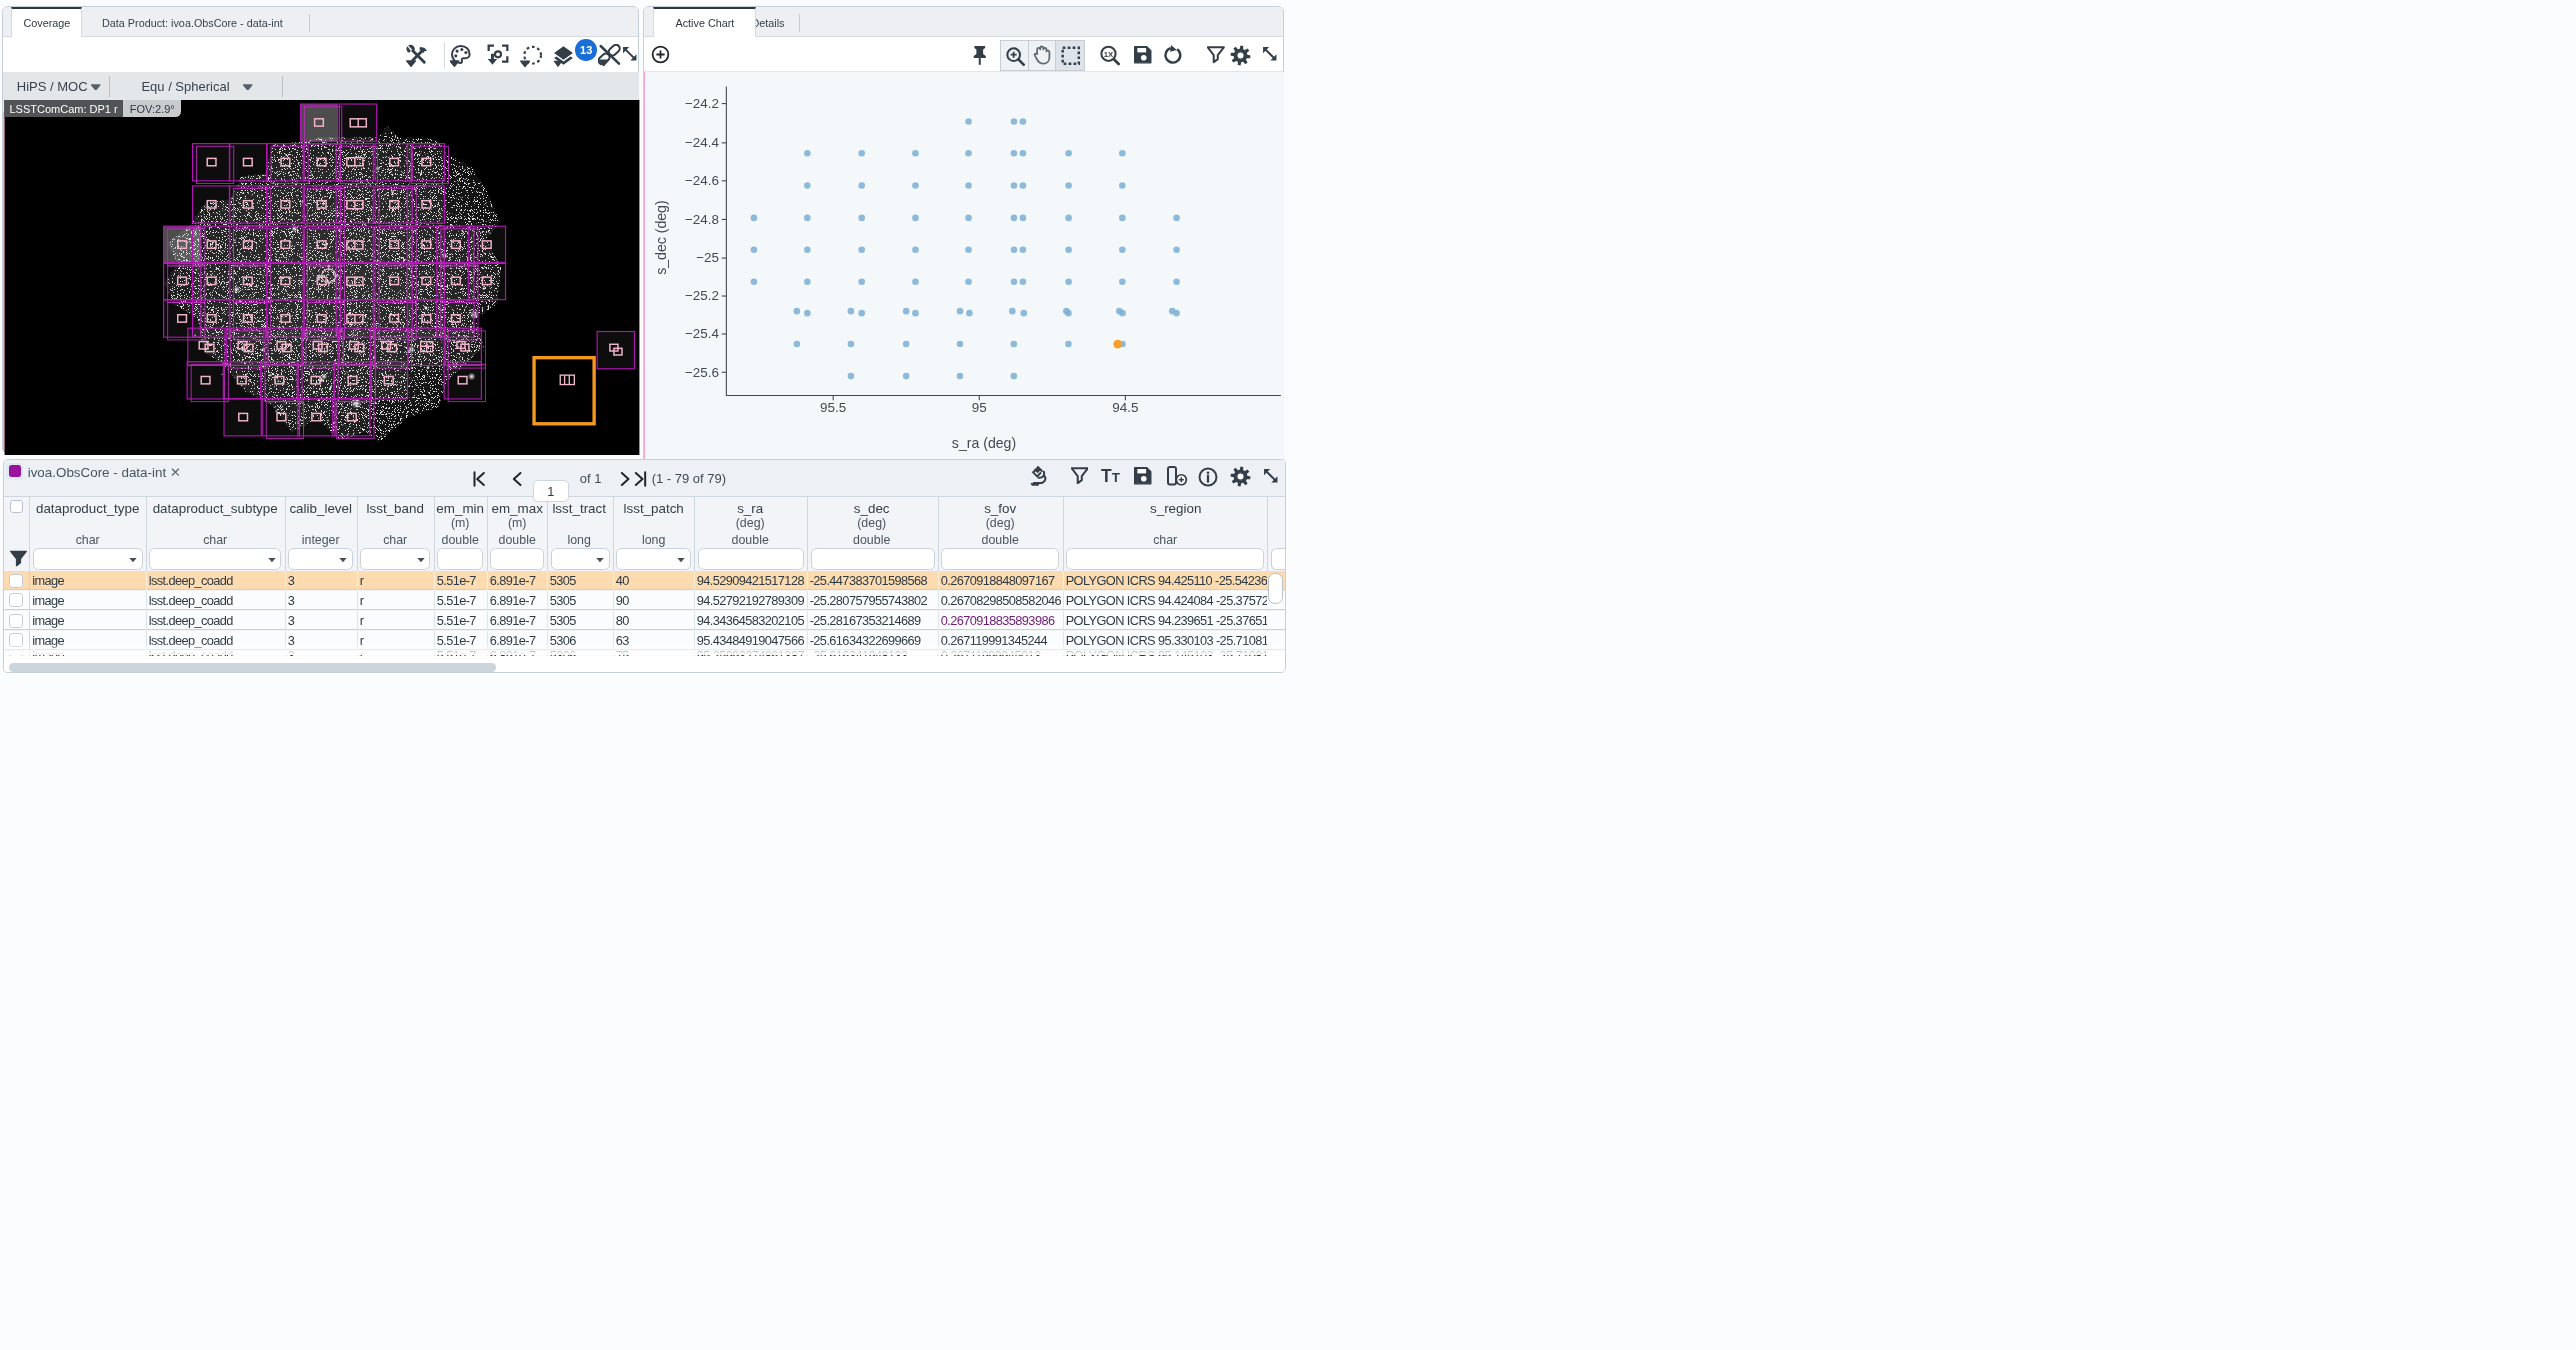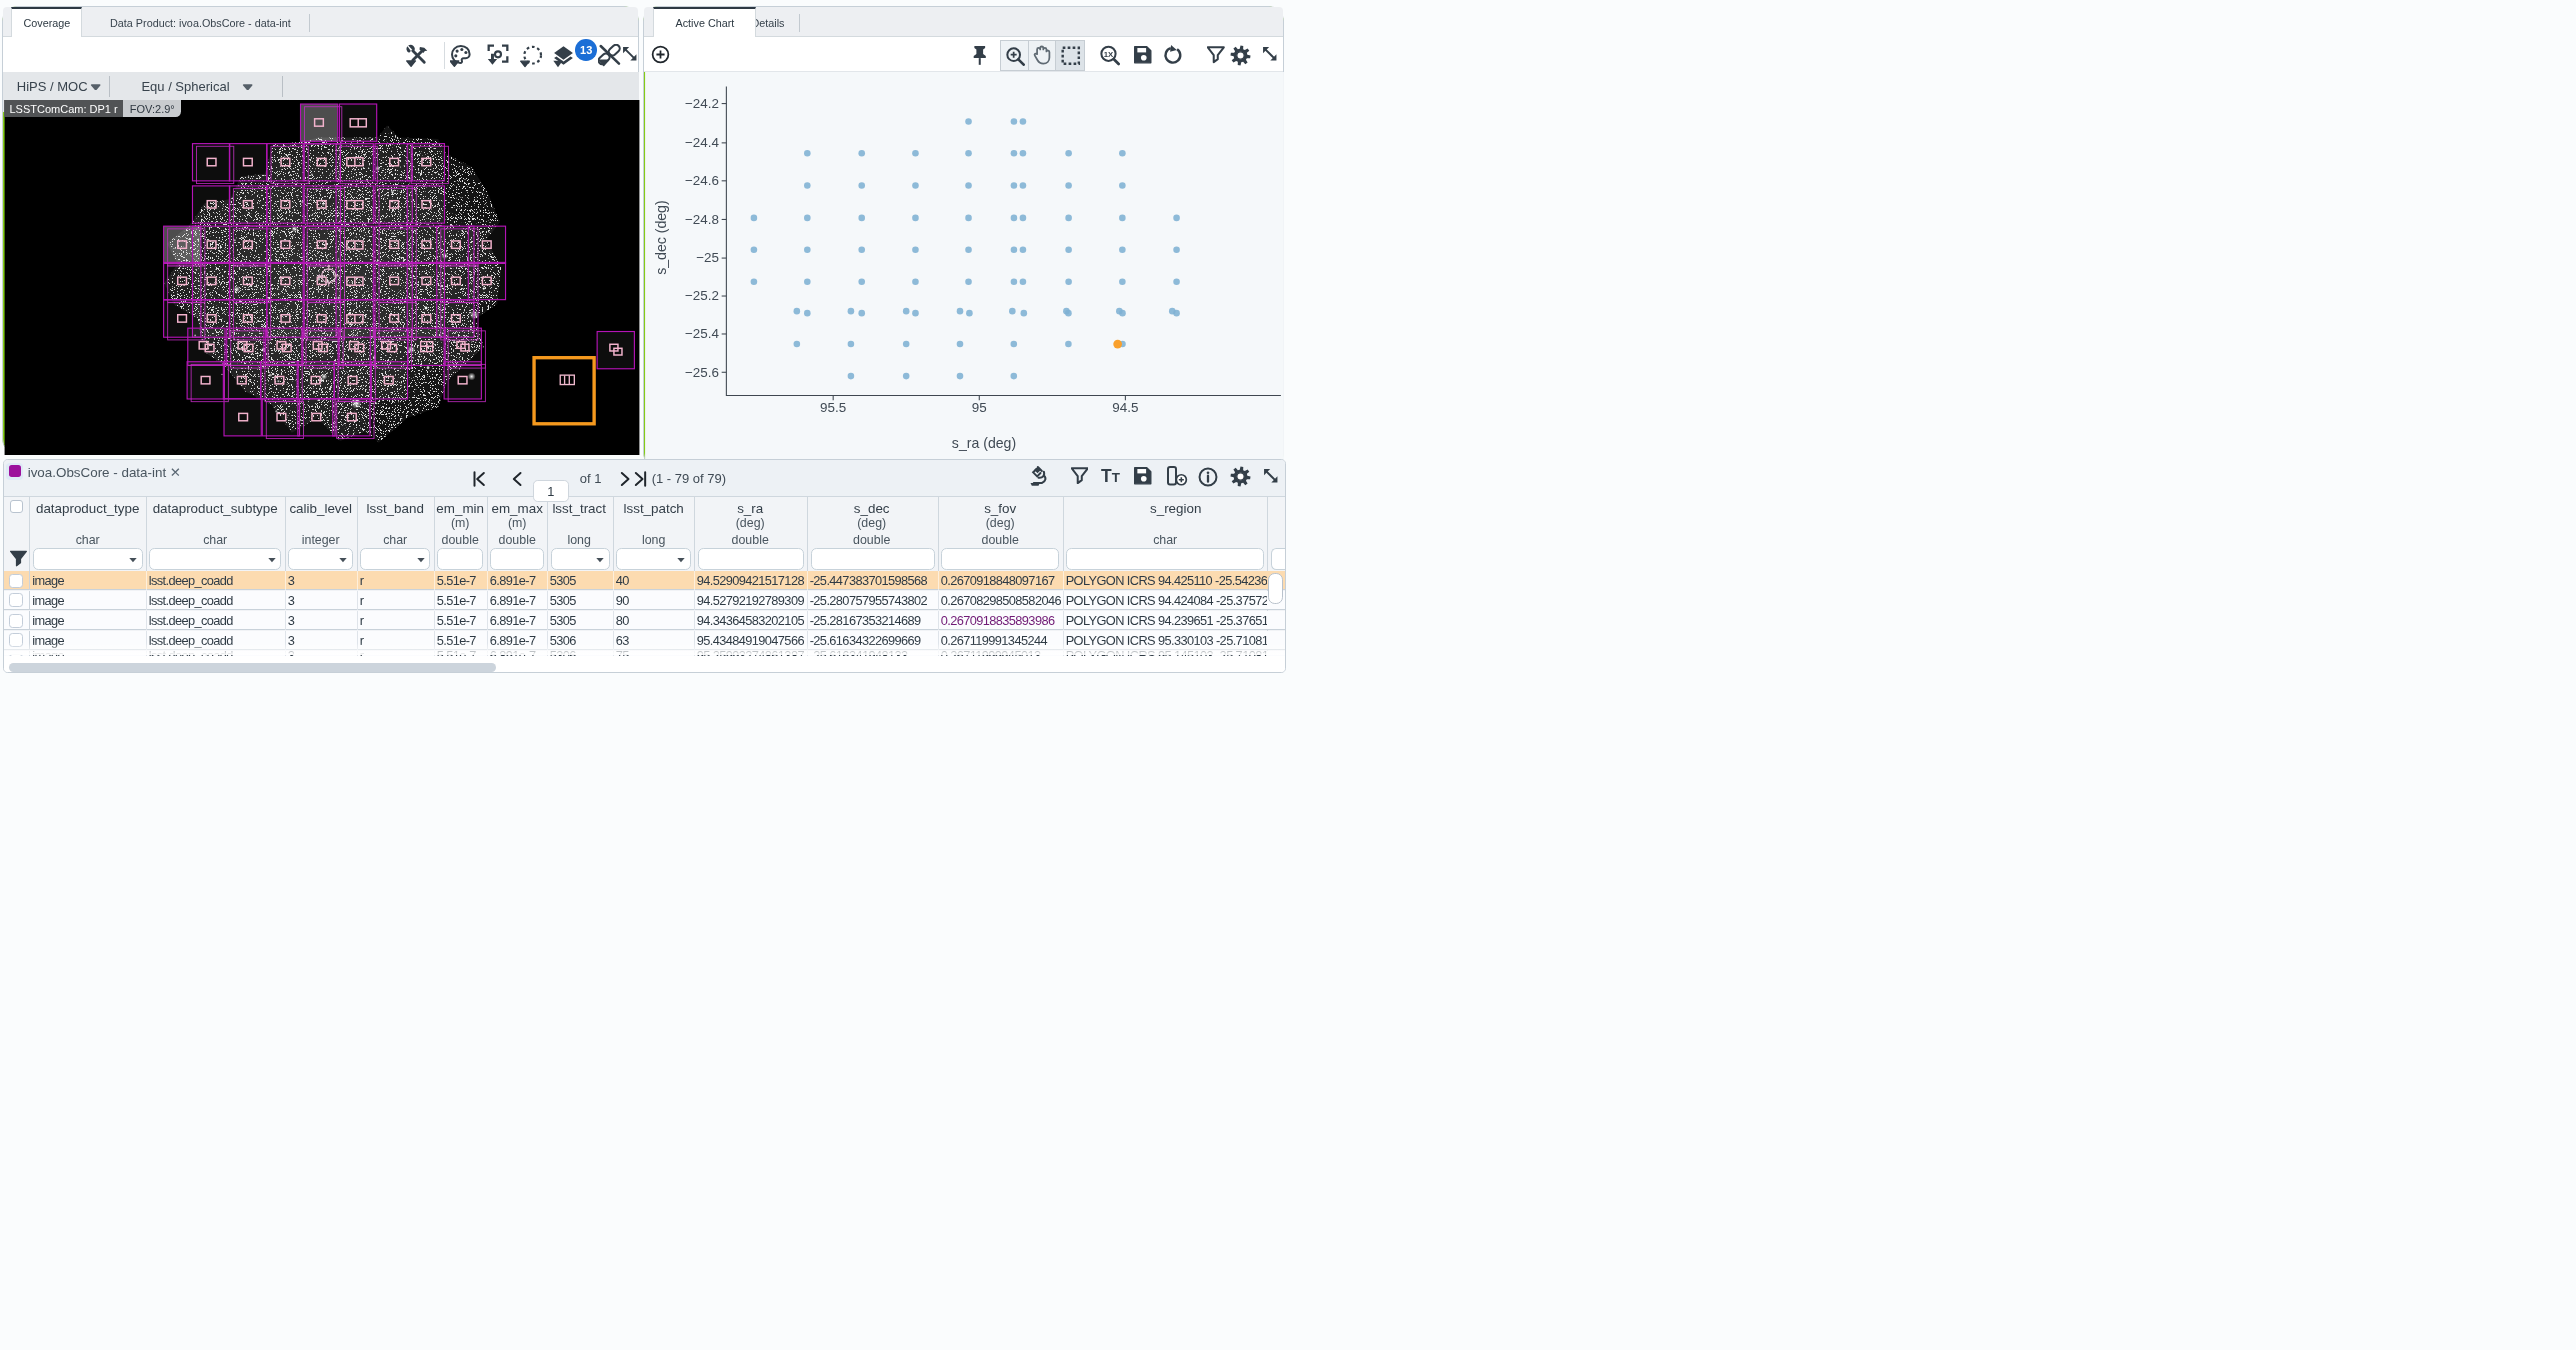--- a/index.html
+++ b/index.html
@@ -1,26 +1,26 @@
 <!DOCTYPE html>
 <html style="font-size:10.8px"><head><meta charset="utf-8"><style>
 *{margin:0;padding:0;box-sizing:border-box}
 html,body{width:1288px;height:675px;overflow:hidden;background:#fafcfd;font-family:"Liberation Sans",sans-serif}
 .abs{position:absolute}
-.panel{position:absolute;background:#84cc16;border:1px solid #c6cfd7;border-radius:15px}
+.panel{position:absolute;background:#f9a8d4;border:1px solid #c6cfd7;border-radius:6px}
 .tabstrip{position:absolute;left:0;top:0;right:0;height:30px;background:#edeff2;border-radius:4px 4px 0 0;border-bottom:0.7px solid #d4dade}
 .tab-active{position:absolute;top:0;height:30px;background:#fff;border-top:2.4px solid #2c3843;border-left:0.7px solid #d4dade;border-right:0.7px solid #d4dade;display:flex;align-items:center;justify-content:center;font-size:10.8px;color:#2d3942;z-index:2}
 .tab{position:absolute;top:2.4px;height:27px;display:flex;align-items:center;justify-content:center;font-size:10.8px;color:#38434d}
 .vdiv{position:absolute;width:1px;background:#c3cad0}
 .toolbar{position:absolute;left:0;right:0;top:30px;height:35px;background:#fff}
 </style></head><body>
 <div class="panel" style="left:2.4px;top:6.4px;width:637px;height:448px">
     <div class="tabstrip"></div>
     <div class="tab-active" style="left:8px;width:71px">Coverage</div>
-    <div class="tab" style="left:88px;width:218px">Data Product: ivoa.ObsCore - data-int</div>
+    <div class="tab" style="left:80px;width:218px">Data Product: ivoa.ObsCore - data-int</div>
     <div class="vdiv" style="left:306px;top:6.7px;height:17.5px"></div>
     <div class="toolbar">
       <svg class="abs" style="left:403px;top:6.7px" width="23" height="23" viewBox="0 0 34 34">
     <g stroke="#333e48" stroke-width="4.2" stroke-linecap="round">
       <path d="M10 10 L27 27"></path>
       <path d="M25.5 8.5 L10 24"></path>
     </g>
     <path d="M3.2 2.2 a6.2 6.2 0 0 1 8.6 8.6 l-4.3 -4.3 z" fill="#333e48"></path>
     <path d="M2.2 3.2 a6.2 6.2 0 0 0 2.4 9.8 l2.6 -2.6 z" fill="#333e48"></path>
     <path d="M20.5 4.5 l6.5 1 4.5 4.5 -3.6 0.3 -2.2 3 -5.8-5.2 z" fill="#333e48"></path>

